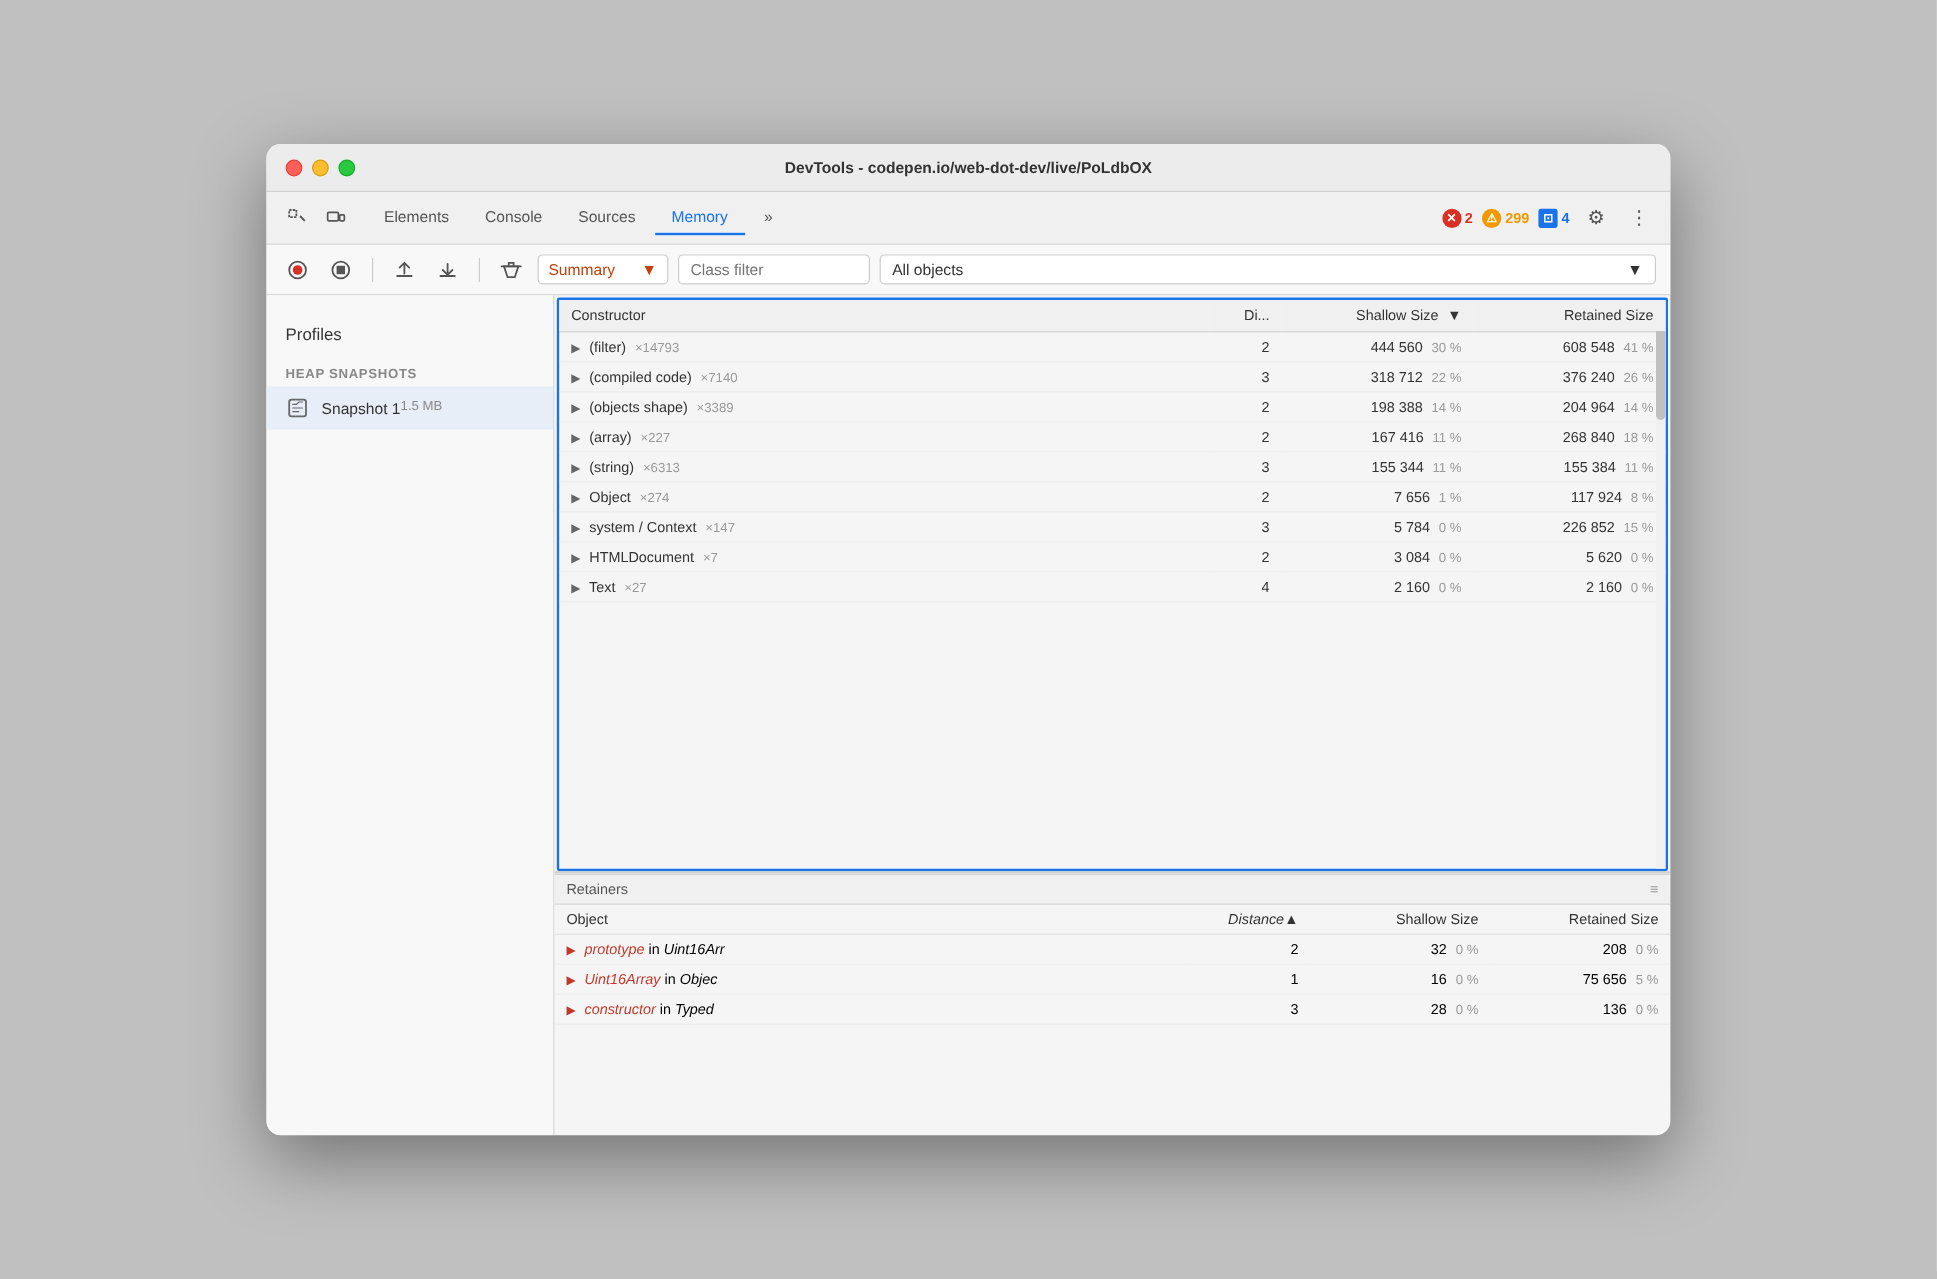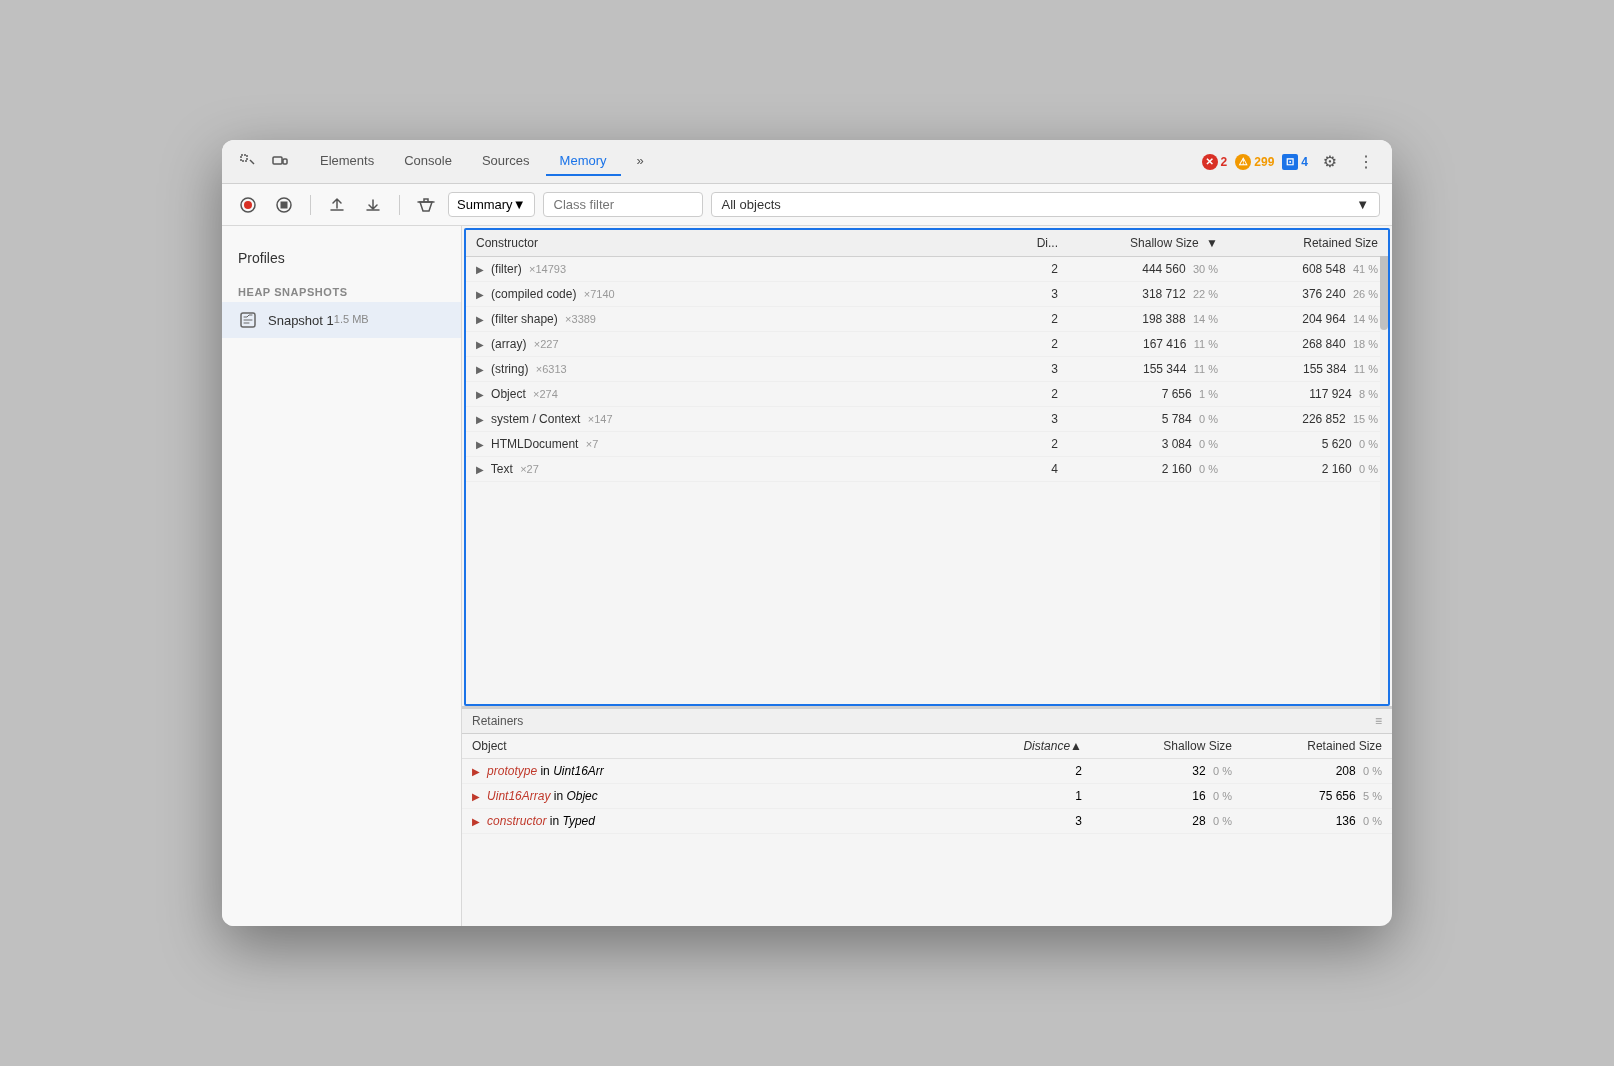--- a/index.html
+++ b/index.html
@@ -131,28 +131,28 @@
       justify-content: center;
       cursor: pointer;
       border-radius: 4px;
       color: #444;
       font-size: 16px;
     }
     .action-sep { width: 1px; height: 20px; background: #ccc; margin: 0 4px; }
     .summary-dropdown {
       display: flex;
       align-items: center;
-      gap: 0;
+      gap: 22px;
       background: white;
       border: 1px solid #ccc;
       border-radius: 4px;
       padding: 4px 8px;
       font-size: 13px;
       cursor: pointer;
-      color: #000000;
+      color: #c2410c;
     }
     .class-filter-input {
       border: 1px solid #ccc;
       border-radius: 4px;
       padding: 4px 10px;
       font-size: 13px;
       color: #999;
       background: white;
       width: 160px;
     }
@@ -315,20 +315,28 @@
       overflow: hidden;
       position: relative;
     }
     .sort-indicator { color: #333; }
   </style>
 </head>
 <body>
 
 <div class="window">
 
+  <div class="titlebar">
+    <div class="traffic-lights">
+      <div class="traffic-light tl-red"></div>
+      <div class="traffic-light tl-yellow"></div>
+      <div class="traffic-light tl-green"></div>
+    </div>
+    <span class="titlebar-title">DevTools - codepen.io/web-dot-dev/live/PoLdbOX</span>
+  </div>
 
   <div class="toolbar">
     <div class="toolbar-icon">
       <svg width="16" height="16" viewBox="0 0 16 16" fill="none">
         <rect x="1" y="1" width="6" height="6" stroke="#555" stroke-width="1.5" fill="none" stroke-dasharray="2,1"></rect>
         <path d="M10 6 L14 10" stroke="#555" stroke-width="1.5"></path>
       </svg>
     </div>
     <div class="toolbar-icon">
       <svg width="16" height="16" viewBox="0 0 16 16" fill="none">
@@ -472,21 +480,21 @@
     <td class="right">
       318 712 <span class="pct-label">22 %</span>
     </td>
     <td class="right">
       376 240 <span class="pct-label">26 %</span>
     </td>
   </tr>
                 <tr>
     <td>
       <span class="expand-arrow">▶</span>
-      <span>(filter shape)</span>
+      <span>(objects shape)</span>
       <span class="count-label">×3389</span>
     </td>
     <td class="right">2</td>
     <td class="right">
       198 388 <span class="pct-label">14 %</span>
     </td>
     <td class="right">
       204 964 <span class="pct-label">14 %</span>
     </td>
   </tr>

